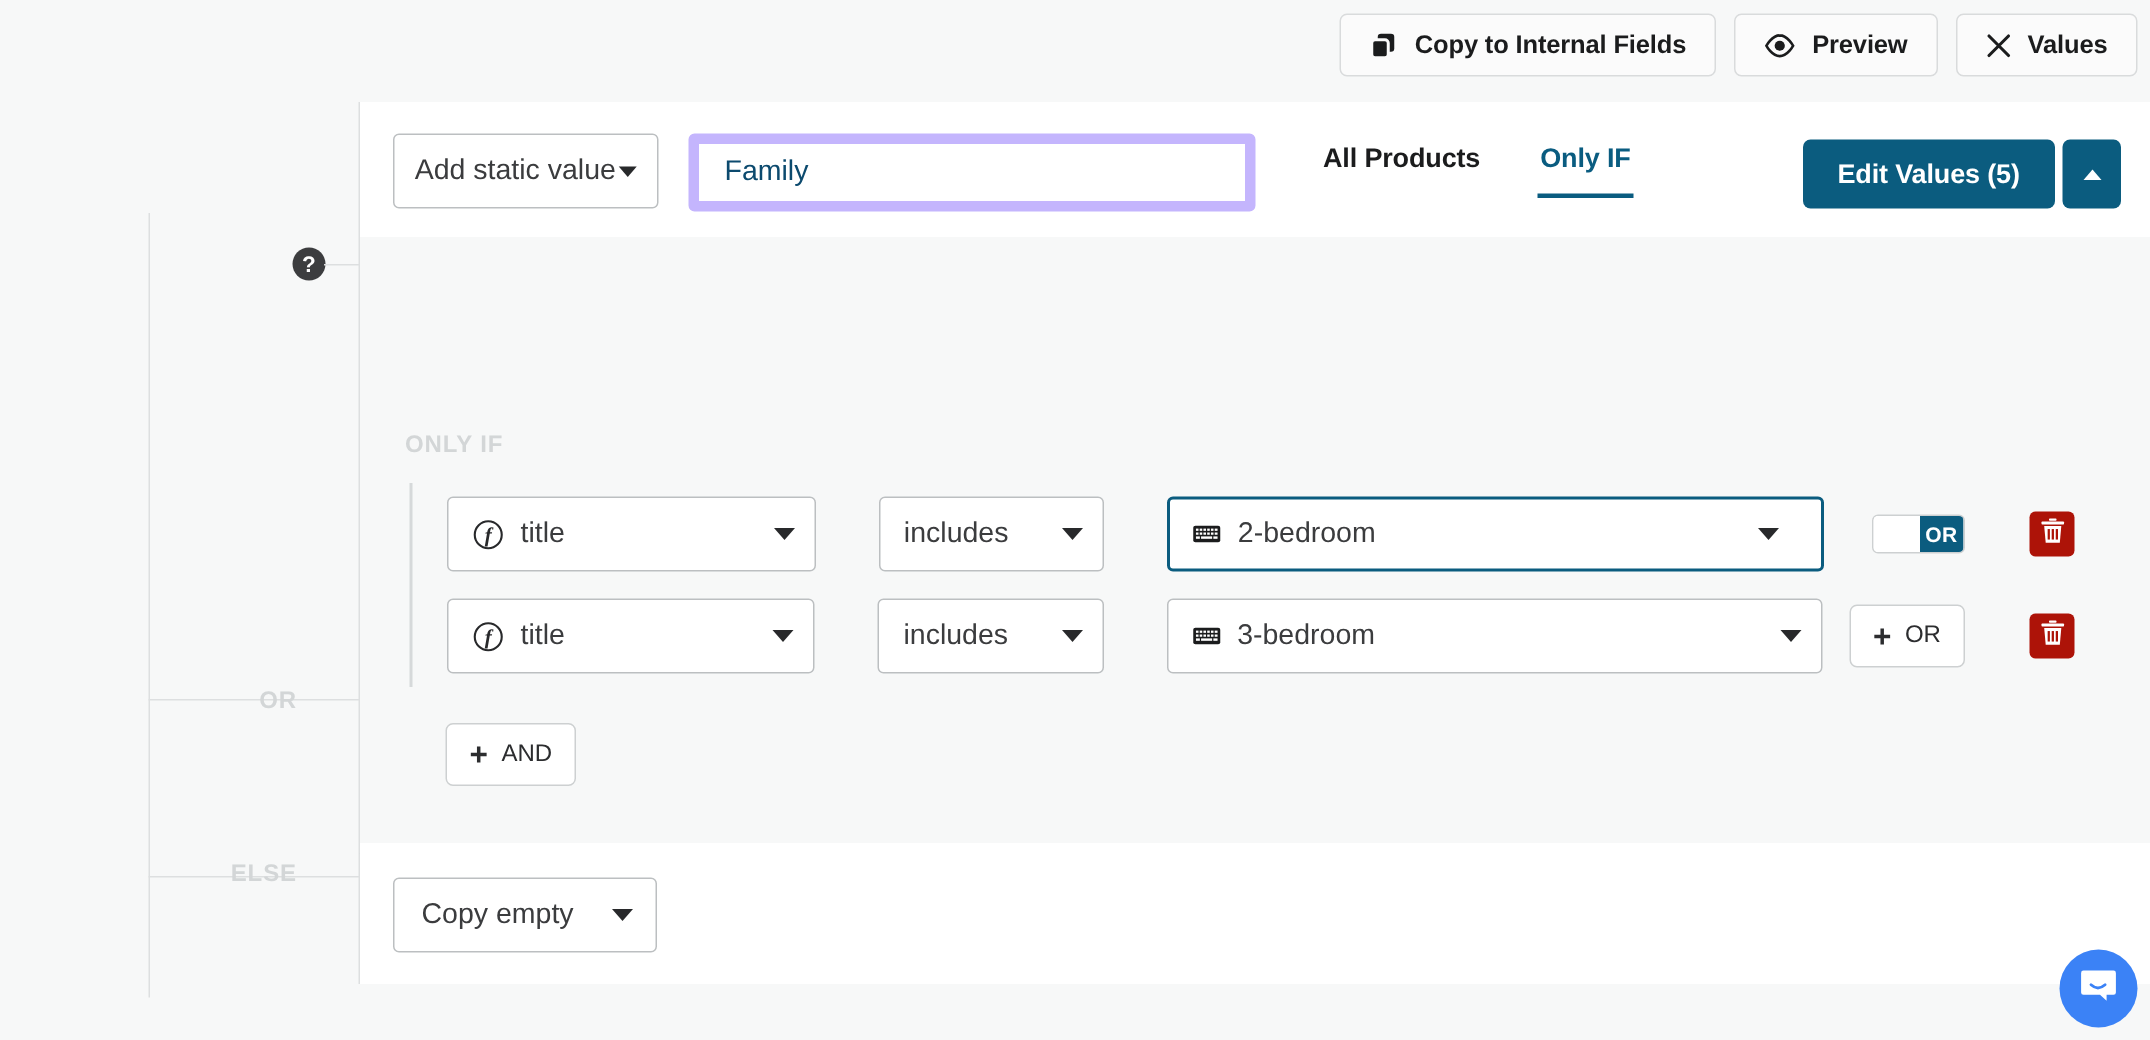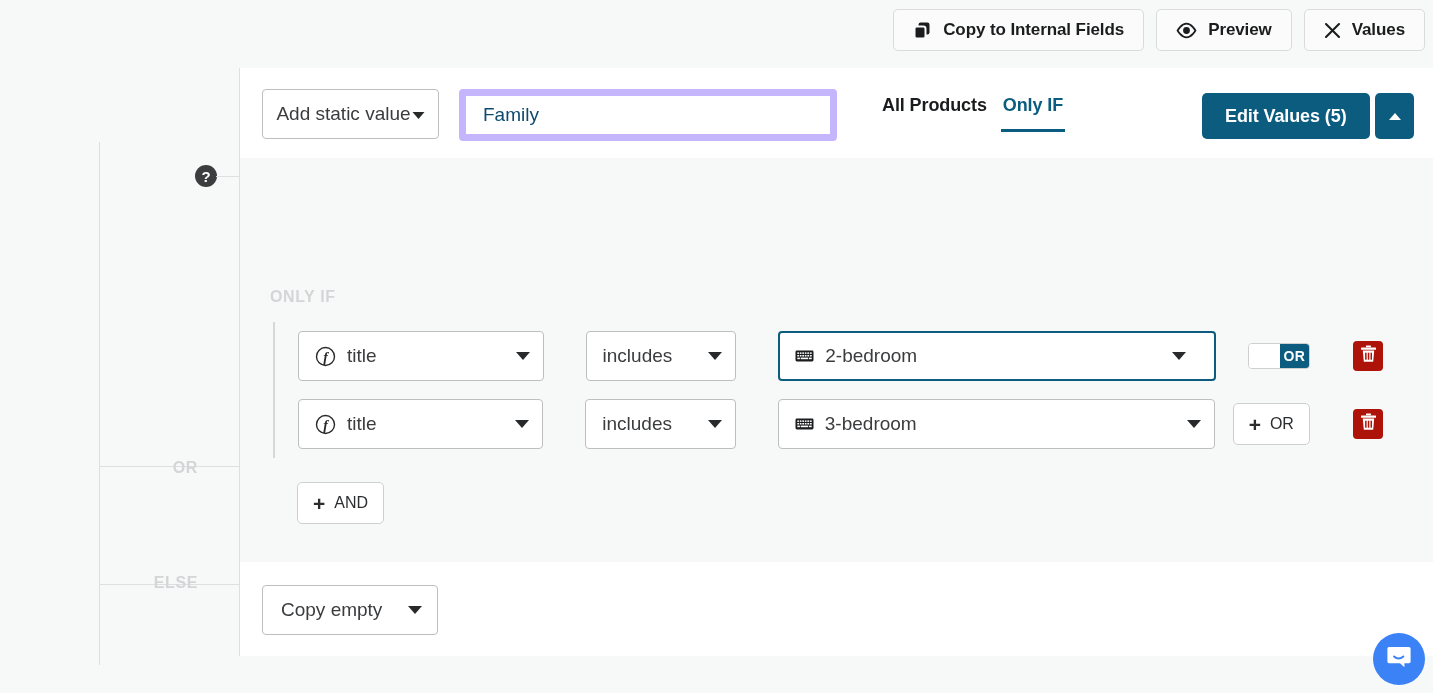--- a/index.html
+++ b/index.html
@@ -108,21 +108,21 @@
     width: 378px; height: 52px;
     background: #fff; border: 7px solid #c4b5fd; border-radius: 4px;
     padding: 4px 17px;
     font-size: 19px; color: #0c4a6e;
     font-family: "Liberation Sans", sans-serif;
     outline: none;
   }
 
   .tabs {
     position: absolute; left: 640px; top: 18px;
-    display: flex; align-items: flex-end; gap: 12px;
+    display: flex; align-items: flex-end; gap: 36px;
   }
   .tab {
     padding: 9px 2px 13px; font-size: 18px; font-weight: 700;
     color: #1b1c1d; cursor: pointer; letter-spacing: -0.1px;
     border-bottom: 3px solid transparent;
   }
   .tab.active { color: #0a5c80; border-bottom-color: #0a5c80; }
 
   .edit-values {
     position: absolute; left: 962px; top: 25px;

